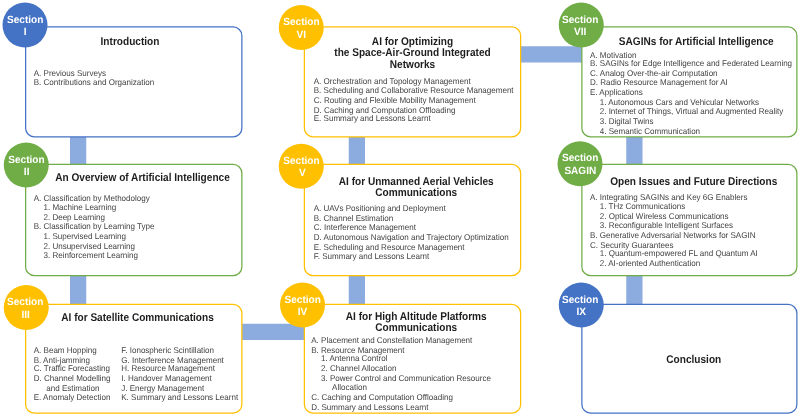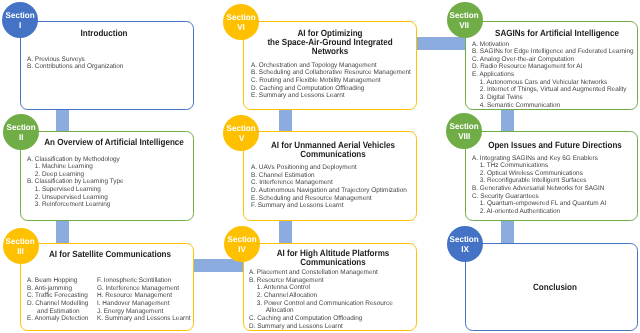--- a/index.html
+++ b/index.html
@@ -173,21 +173,21 @@
     <span class="li i1">E. Applications</span>
     <span class="li i2">1. Autonomous Cars and Vehicular Networks</span>
     <span class="li i2">2. Internet of Things, Virtual and Augmented Reality</span>
     <span class="li i2">3. Digital Twins</span>
     <span class="li i2">4. Semantic Communication</span>
   </div>
 
   <div class="card c-green" style="left:465px;top:131px;width:173px;height:90px;"></div>
   <div class="badge c-green" style="left:445.8px;top:113px;">
     <span>Section</span>
-    <span>VIII</span>
+    <span>SAGIN</span>
   </div>
   <div class="title" style="left:467.5px;top:140.6px;width:174px;">Open Issues and Future Directions</div>
   <div class="lst" style="left:472.1px;top:154.50px;">
     <span class="li i1">A. Integrating SAGINs and Key 6G Enablers</span>
     <span class="li i2">1. THz Communications</span>
     <span class="li i2">2. Optical Wireless Communications</span>
     <span class="li i2">3. Reconfigurable Intelligent Surfaces</span>
     <span class="li i1">B. Generative Adversarial Networks for SAGIN</span>
     <span class="li i1">C. Security Guarantees</span>
     <span class="li i2">1. Quantum-empowered FL and Quantum AI</span>

